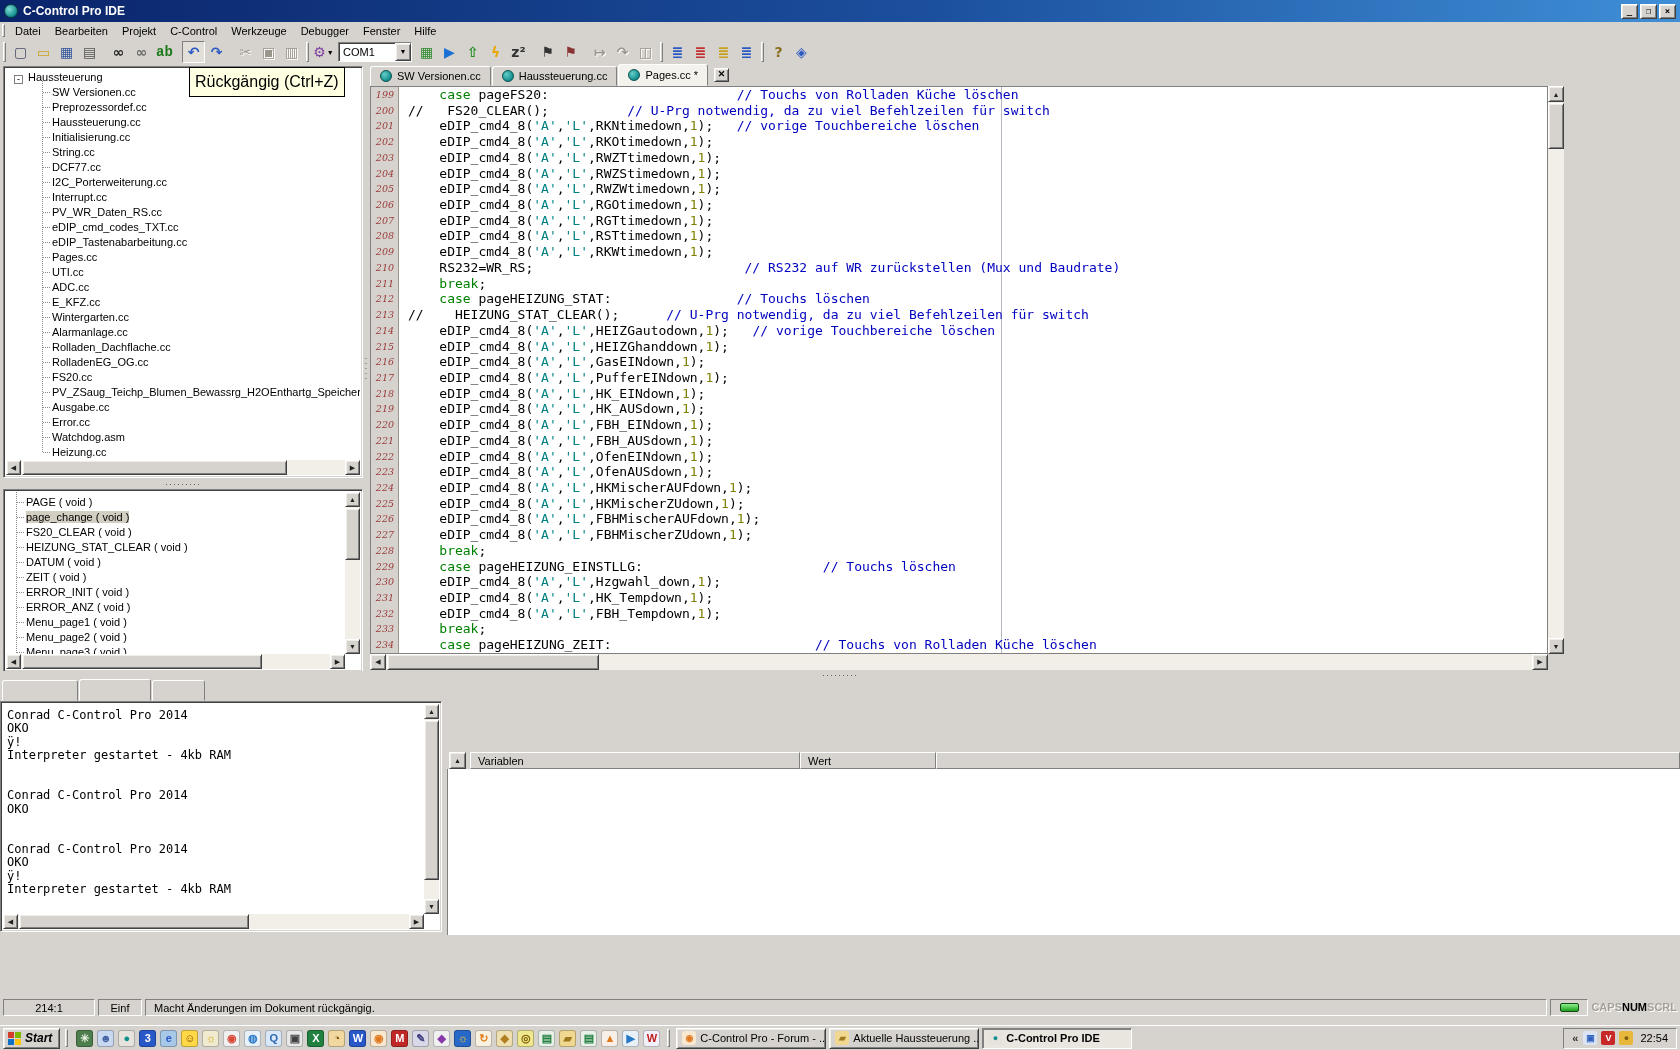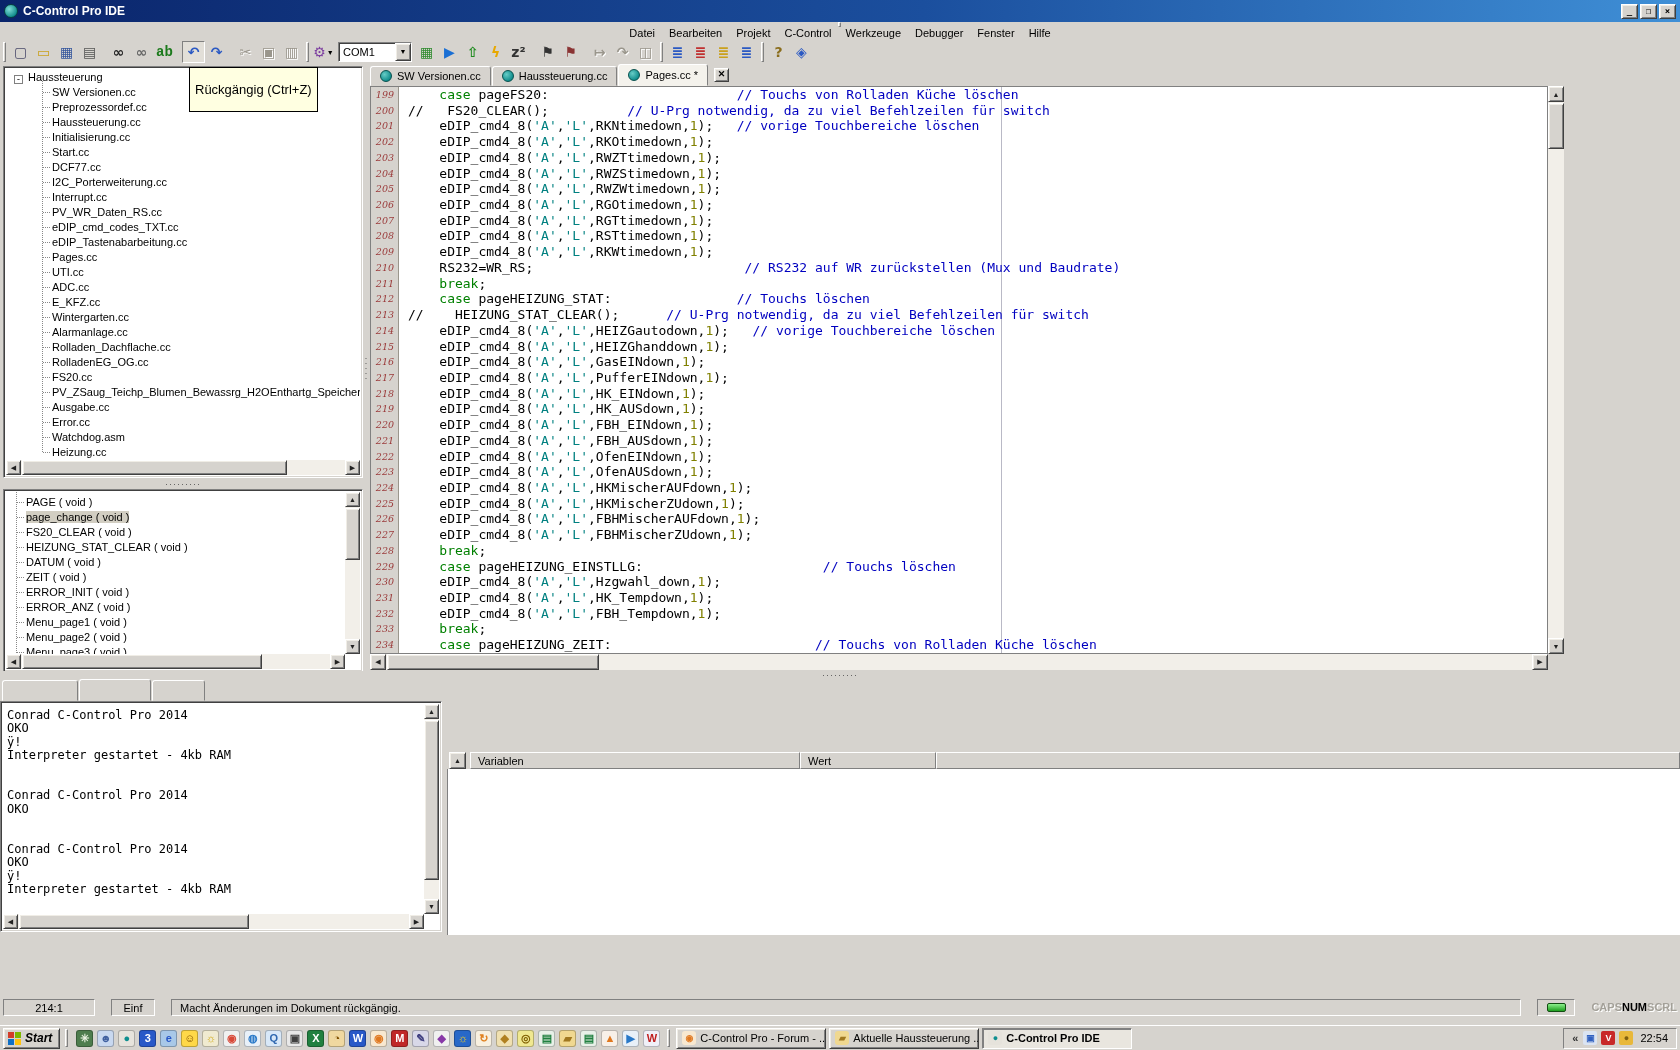--- a/index.html
+++ b/index.html
@@ -18,21 +18,21 @@
     background:linear-gradient(90deg,#0a246a 0%,#1b4f9e 55%,#3f8fd6 100%);
     display:flex; align-items:center; padding:0 4px; gap:5px; }
   .app-icon { width:14px; height:14px; border-radius:50%;
     background:radial-gradient(circle at 35% 35%,#7fdcd6,#0d8a8a 75%); border:1px solid #06413f; }
   .title-text { color:#fff; font-weight:bold; font-size:12px; flex:1; }
   .win-btns { display:flex; gap:2px; }
   .win-btn { width:17px; height:15px; font-size:9px; line-height:12px; text-align:center;
     font-family:"DejaVu Sans Mono",monospace; font-weight:bold; color:#000; }
 
   
-  .menubar { position:absolute; left:0; top:22px; width:100%; height:17px; display:flex; align-items:center;flex-direction:column; }
+  .menubar { position:absolute; left:0; top:22px; width:100%; height:17px; display:flex; align-items:center; }
   .bar-grip { width:3px; height:13px; margin:0 3px 0 2px; border:1px solid; border-color:#fff #808080 #808080 #fff; }
   .menu-item { padding:2px 7px; }
 
   
   .toolbar { position:absolute; left:0; top:39px; width:100%; height:26px; display:flex; align-items:center; }
   .tb-grip { width:3px; height:20px; margin:0 3px; border:1px solid; border-color:#fff #808080 #808080 #fff; }
   .tb-section { display:flex; align-items:center; }
   .tb-btn { width:23px; height:22px; display:flex; align-items:center; justify-content:center;
     font-size:14px; position:relative; border:1px solid transparent; }
   .tb-btn .g { font-weight:bold; font-family:"DejaVu Sans",sans-serif; }
@@ -40,21 +40,21 @@
   .tb-btn.disabled .g { color:#9a968c !important; text-shadow:1px 1px 0 #fff; }
   .tb-sep { width:6px; height:22px; }
   .dd { font-size:7px; margin-left:1px; }
   .combo { width:74px; height:20px; background:#fff; border:1px solid; border-color:#808080 #fff #fff #808080;
     box-shadow:inset 1px 1px 0 #404040; display:flex; margin:0 3px; }
   .combo-text { flex:1; padding:3px 4px; font-size:11px; }
   .combo-btn { width:16px; height:18px; font-size:7px; line-height:16px; text-align:center; }
 
   
   .tooltip { position:absolute; left:189px; top:67px; z-index:60; background:#ffffe1;
-    border:1px solid #000; padding:14px 5px; font-size:13px; }
+    border:1px solid #000; padding:5px 5px; font-size:16px; }
 
   
   .tree-panel { position:absolute; left:3px; top:66px; width:360px; height:412px; }
   .tree-view { position:absolute; left:2px; top:2px; right:2px; bottom:17px; background:#fff; overflow:hidden; }
   .tree-root { height:16px; line-height:16px; white-space:nowrap; padding-left:8px; }
   .exp-box { display:inline-block; width:9px; height:9px; border:1px solid #808080; background:#fff;
     font-size:9px; line-height:7px; text-align:center; margin-right:5px; vertical-align:-1px;
     font-family:"DejaVu Sans Mono",monospace; }
   .tree-kids { position:relative; }
   .tree-kids .vline { position:absolute; left:36px; top:-4px; bottom:7px; width:1px;
@@ -121,21 +121,21 @@
   .var-up { position:absolute; left:449px; top:752px; width:17px; height:17px; font-size:7px;
     display:flex; align-items:center; justify-content:center; }
   .var-header { position:absolute; left:470px; top:752px; right:0; height:17px; display:flex; }
   .var-cell { background:var(--face); border:1px solid; border-color:#fff #808080 #808080 #fff;
     padding:2px 7px; white-space:nowrap; overflow:hidden; }
   .var-grid { position:absolute; left:447px; top:769px; right:0; height:166px; background:#fff;
     border-left:1px solid #808080; }
 
   
   .statusbar { position:absolute; left:0; top:997px; width:100%; height:20px; display:flex;
-    align-items:center; gap:16px; padding:0 3px; }
+    align-items:center; gap:3px; padding:0 3px; }
   .st-seg { height:17px; border:1px solid; border-color:#808080 #fff #fff #808080; padding:2px 8px;
     white-space:nowrap; overflow:hidden; }
   .st-cursor { width:92px; text-align:center; }
   .st-mode { width:44px; text-align:center; }
   .st-msg { flex:1; text-align:left; }
   .st-led-seg { width:38px; display:flex; align-items:center; justify-content:center; padding:0; }
   .led { width:19px; height:9px; border-radius:2px; border:1px solid #114d11;
     background:linear-gradient(#8cf08c,#1e9e1e); }
   .st-ind { width:34px; text-align:center; font-size:11px;font-weight:bold; }
   .st-ind.off { color:#a3a098; text-shadow:1px 1px 0 #fff; }
@@ -298,21 +298,21 @@
   <div class="tree-view">
     <div class="tree-root">
       <span class="exp-box">-</span><span>Haussteuerung</span>
     </div>
     <div class="tree-kids" id="tree-kids">
         <div class="vline"></div>
         <div class="tree-item"><span>SW Versionen.cc</span></div>
         <div class="tree-item"><span>Preprozessordef.cc</span></div>
         <div class="tree-item"><span>Haussteuerung.cc</span></div>
         <div class="tree-item"><span>Initialisierung.cc</span></div>
-        <div class="tree-item"><span>Start.cc</span></div>
+        <div class="tree-item"><span>String.cc</span></div>
         <div class="tree-item"><span>DCF77.cc</span></div>
         <div class="tree-item"><span>I2C_Porterweiterung.cc</span></div>
         <div class="tree-item"><span>Interrupt.cc</span></div>
         <div class="tree-item"><span>PV_WR_Daten_RS.cc</span></div>
         <div class="tree-item"><span>eDIP_cmd_codes_TXT.cc</span></div>
         <div class="tree-item"><span>eDIP_Tastenabarbeitung.cc</span></div>
         <div class="tree-item"><span>Pages.cc</span></div>
         <div class="tree-item"><span>UTI.cc</span></div>
         <div class="tree-item"><span>ADC.cc</span></div>
         <div class="tree-item"><span>E_KFZ.cc</span></div>

